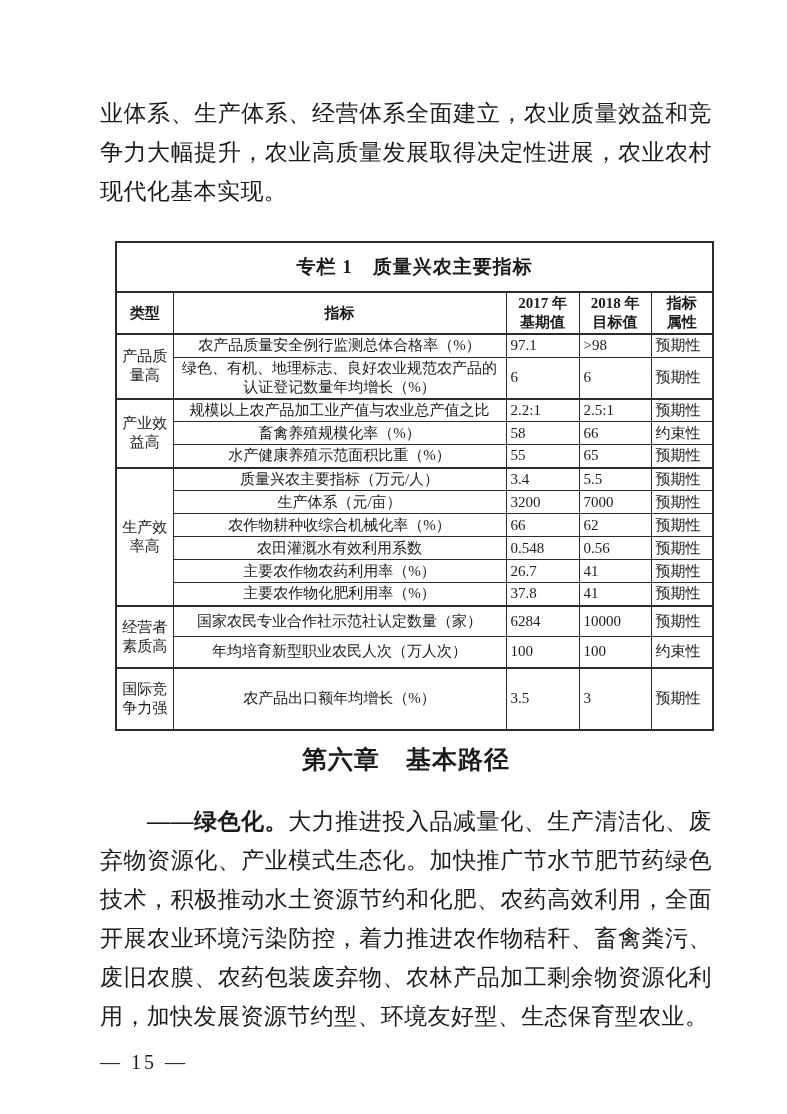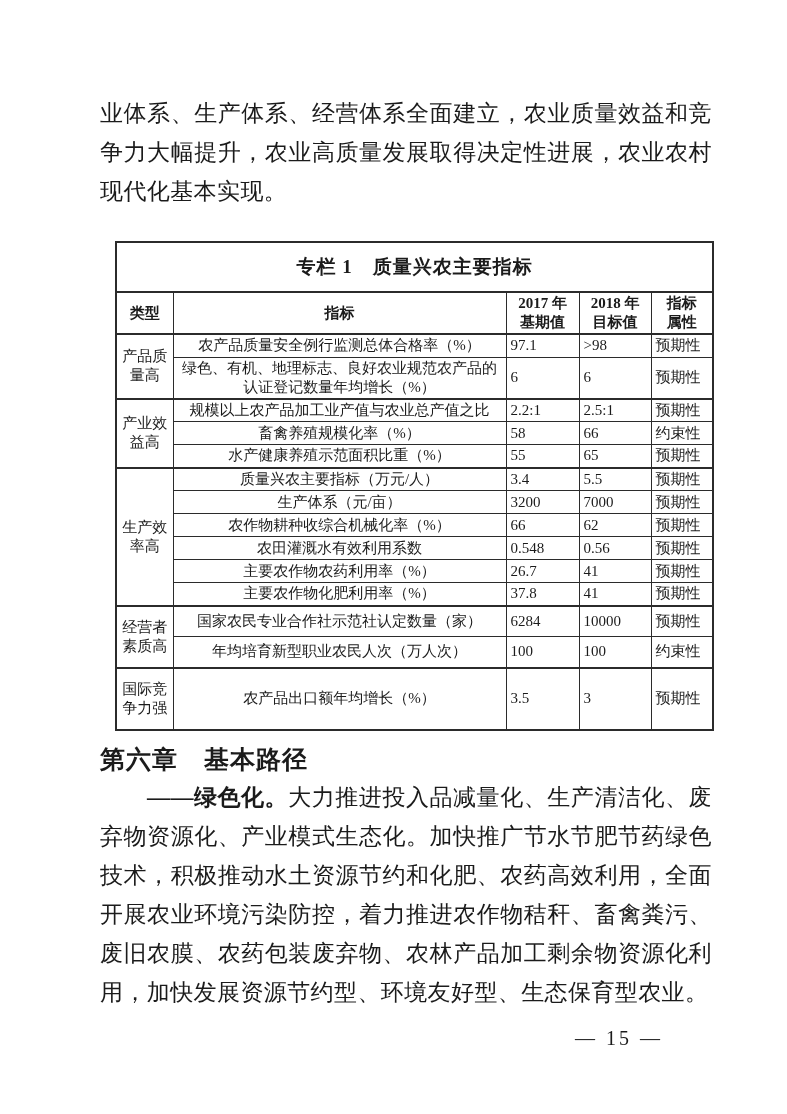--- a/index.html
+++ b/index.html
@@ -30,21 +30,21 @@
     margin: 0;
     word-break: break-all;
     font-family: Liberation Serif, serif;
   }
   .indent { text-indent: 47px; }
   .lead { font-weight: bold; }
   
   .chapter {
     font-size: 25px;
     font-weight: bold;
-    text-align: left;
+    text-align: center;
     line-height: 34px;
     margin: 12px 0 0 0;
     letter-spacing: 1px;
   }
   
   table.spec {
     border-collapse: collapse;
     table-layout: fixed;
     width: 597px;
     margin: 30px 0 0 15px;
@@ -76,21 +76,20 @@
     line-height: 19px;
     height: 41px;
   }
   .spec td.c   { text-align: left; }
   .spec td.type{ text-align: center; line-height: 19px; padding: 11px 3px; }
   .spec td.ind { text-align: center;  line-height: 19px; padding: 1px 6px; }
   .spec tr.gstart td { border-top: 2px solid #2b2b2b; }
   
   .pagenum {
     margin-top: 15px;
-    text-align: right;
     padding-right: 49px;
     font-size: 20px;
     letter-spacing: 3px;
   }
 </style>
 </head>
 <body>
 
 <div class="page">
 
@@ -210,18 +209,18 @@
         <td class="ind">农产品出口额年均增长（%）</td>
         <td class="c">3.5</td>
         <td class="c">3</td>
         <td class="c">预期性</td>
       </tr>
     </tbody>
   </table>
 
   <h2 class="chapter">第六章　基本路径</h2>
 
-  <p class="body-text indent" style="margin-top:1px"><span class="lead">——绿色化。</span><span>大力推进投入品减量化、生产清洁化、废弃物资源化、产业模式生态化。加快推广节水节肥节药绿色技术，积极推动水土资源节约和化肥、农药高效利用，全面开展农业环境污染防控，着力推进农作物秸秆、畜禽粪污、废旧农膜、农药包装废弃物、农林产品加工剩余物资源化利用，加快发展资源节约型、环境友好型、生态保育型农业。</span></p>
+  <p class="body-text indent" style="margin-top:25px"><span class="lead">——绿色化。</span><span>大力推进投入品减量化、生产清洁化、废弃物资源化、产业模式生态化。加快推广节水节肥节药绿色技术，积极推动水土资源节约和化肥、农药高效利用，全面开展农业环境污染防控，着力推进农作物秸秆、畜禽粪污、废旧农膜、农药包装废弃物、农林产品加工剩余物资源化利用，加快发展资源节约型、环境友好型、生态保育型农业。</span></p>
 
 
   <div class="pagenum">— 15 —</div>
 
 </div>
 
 </body></html>

